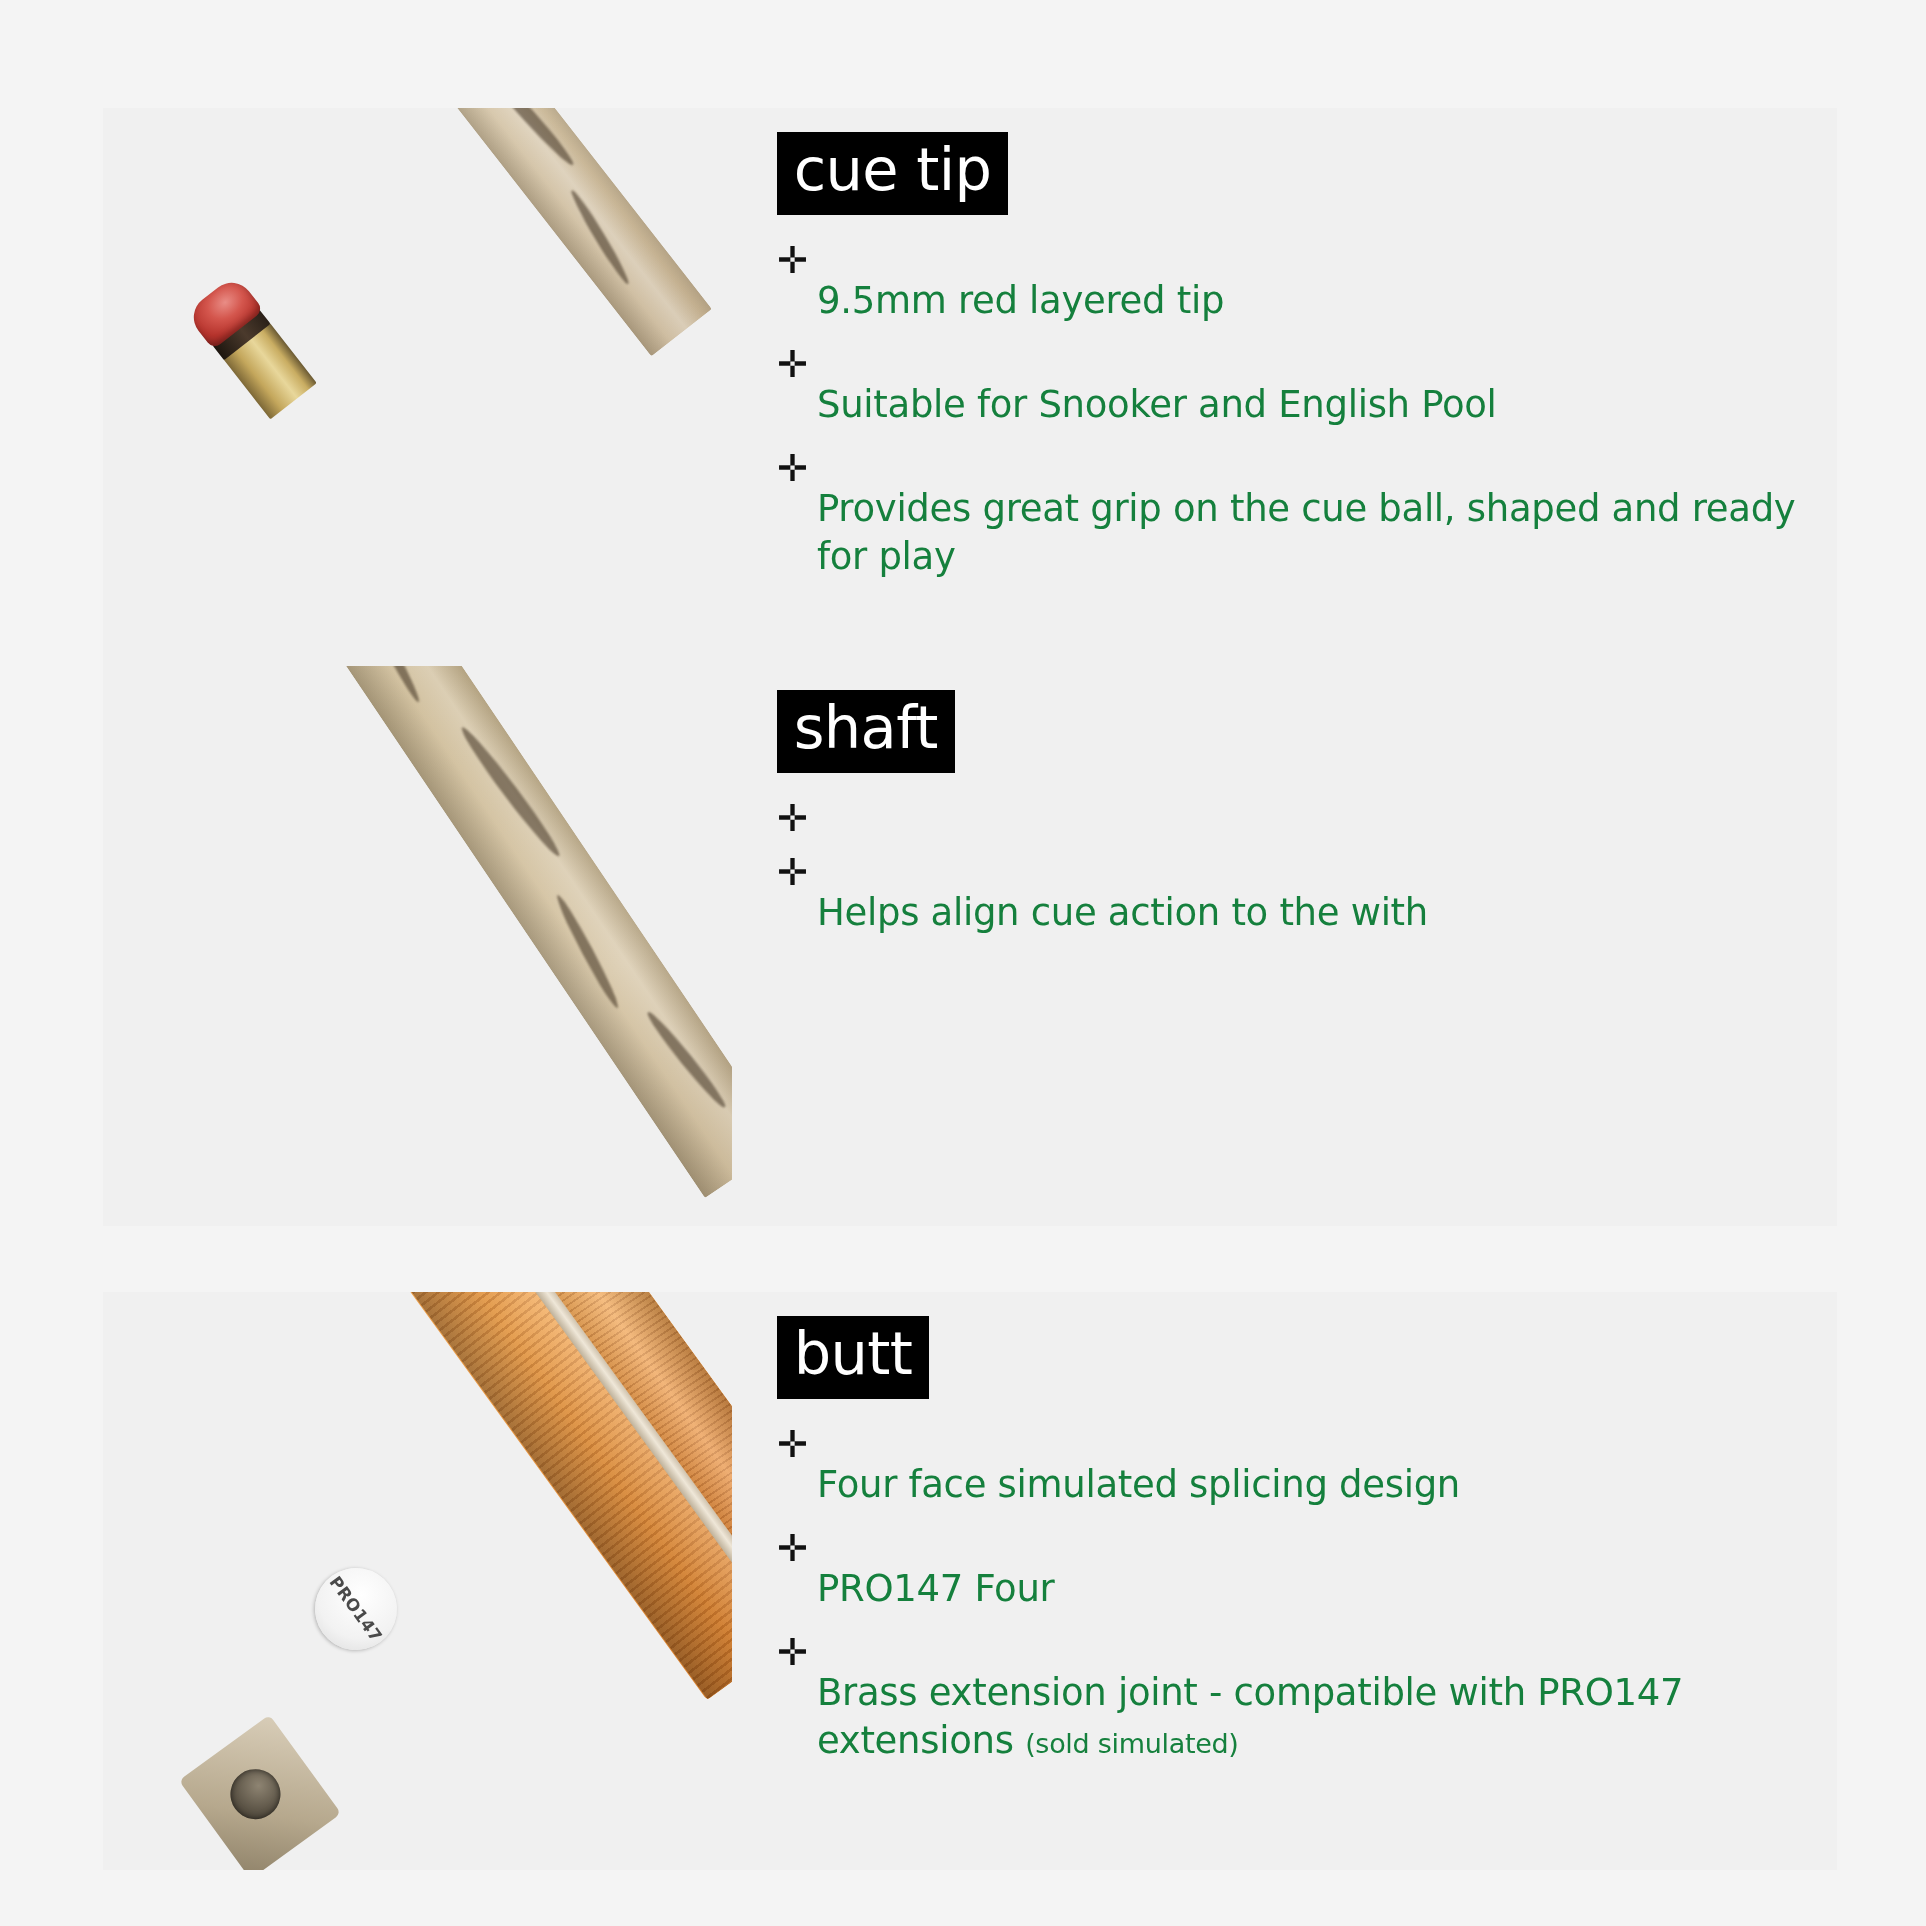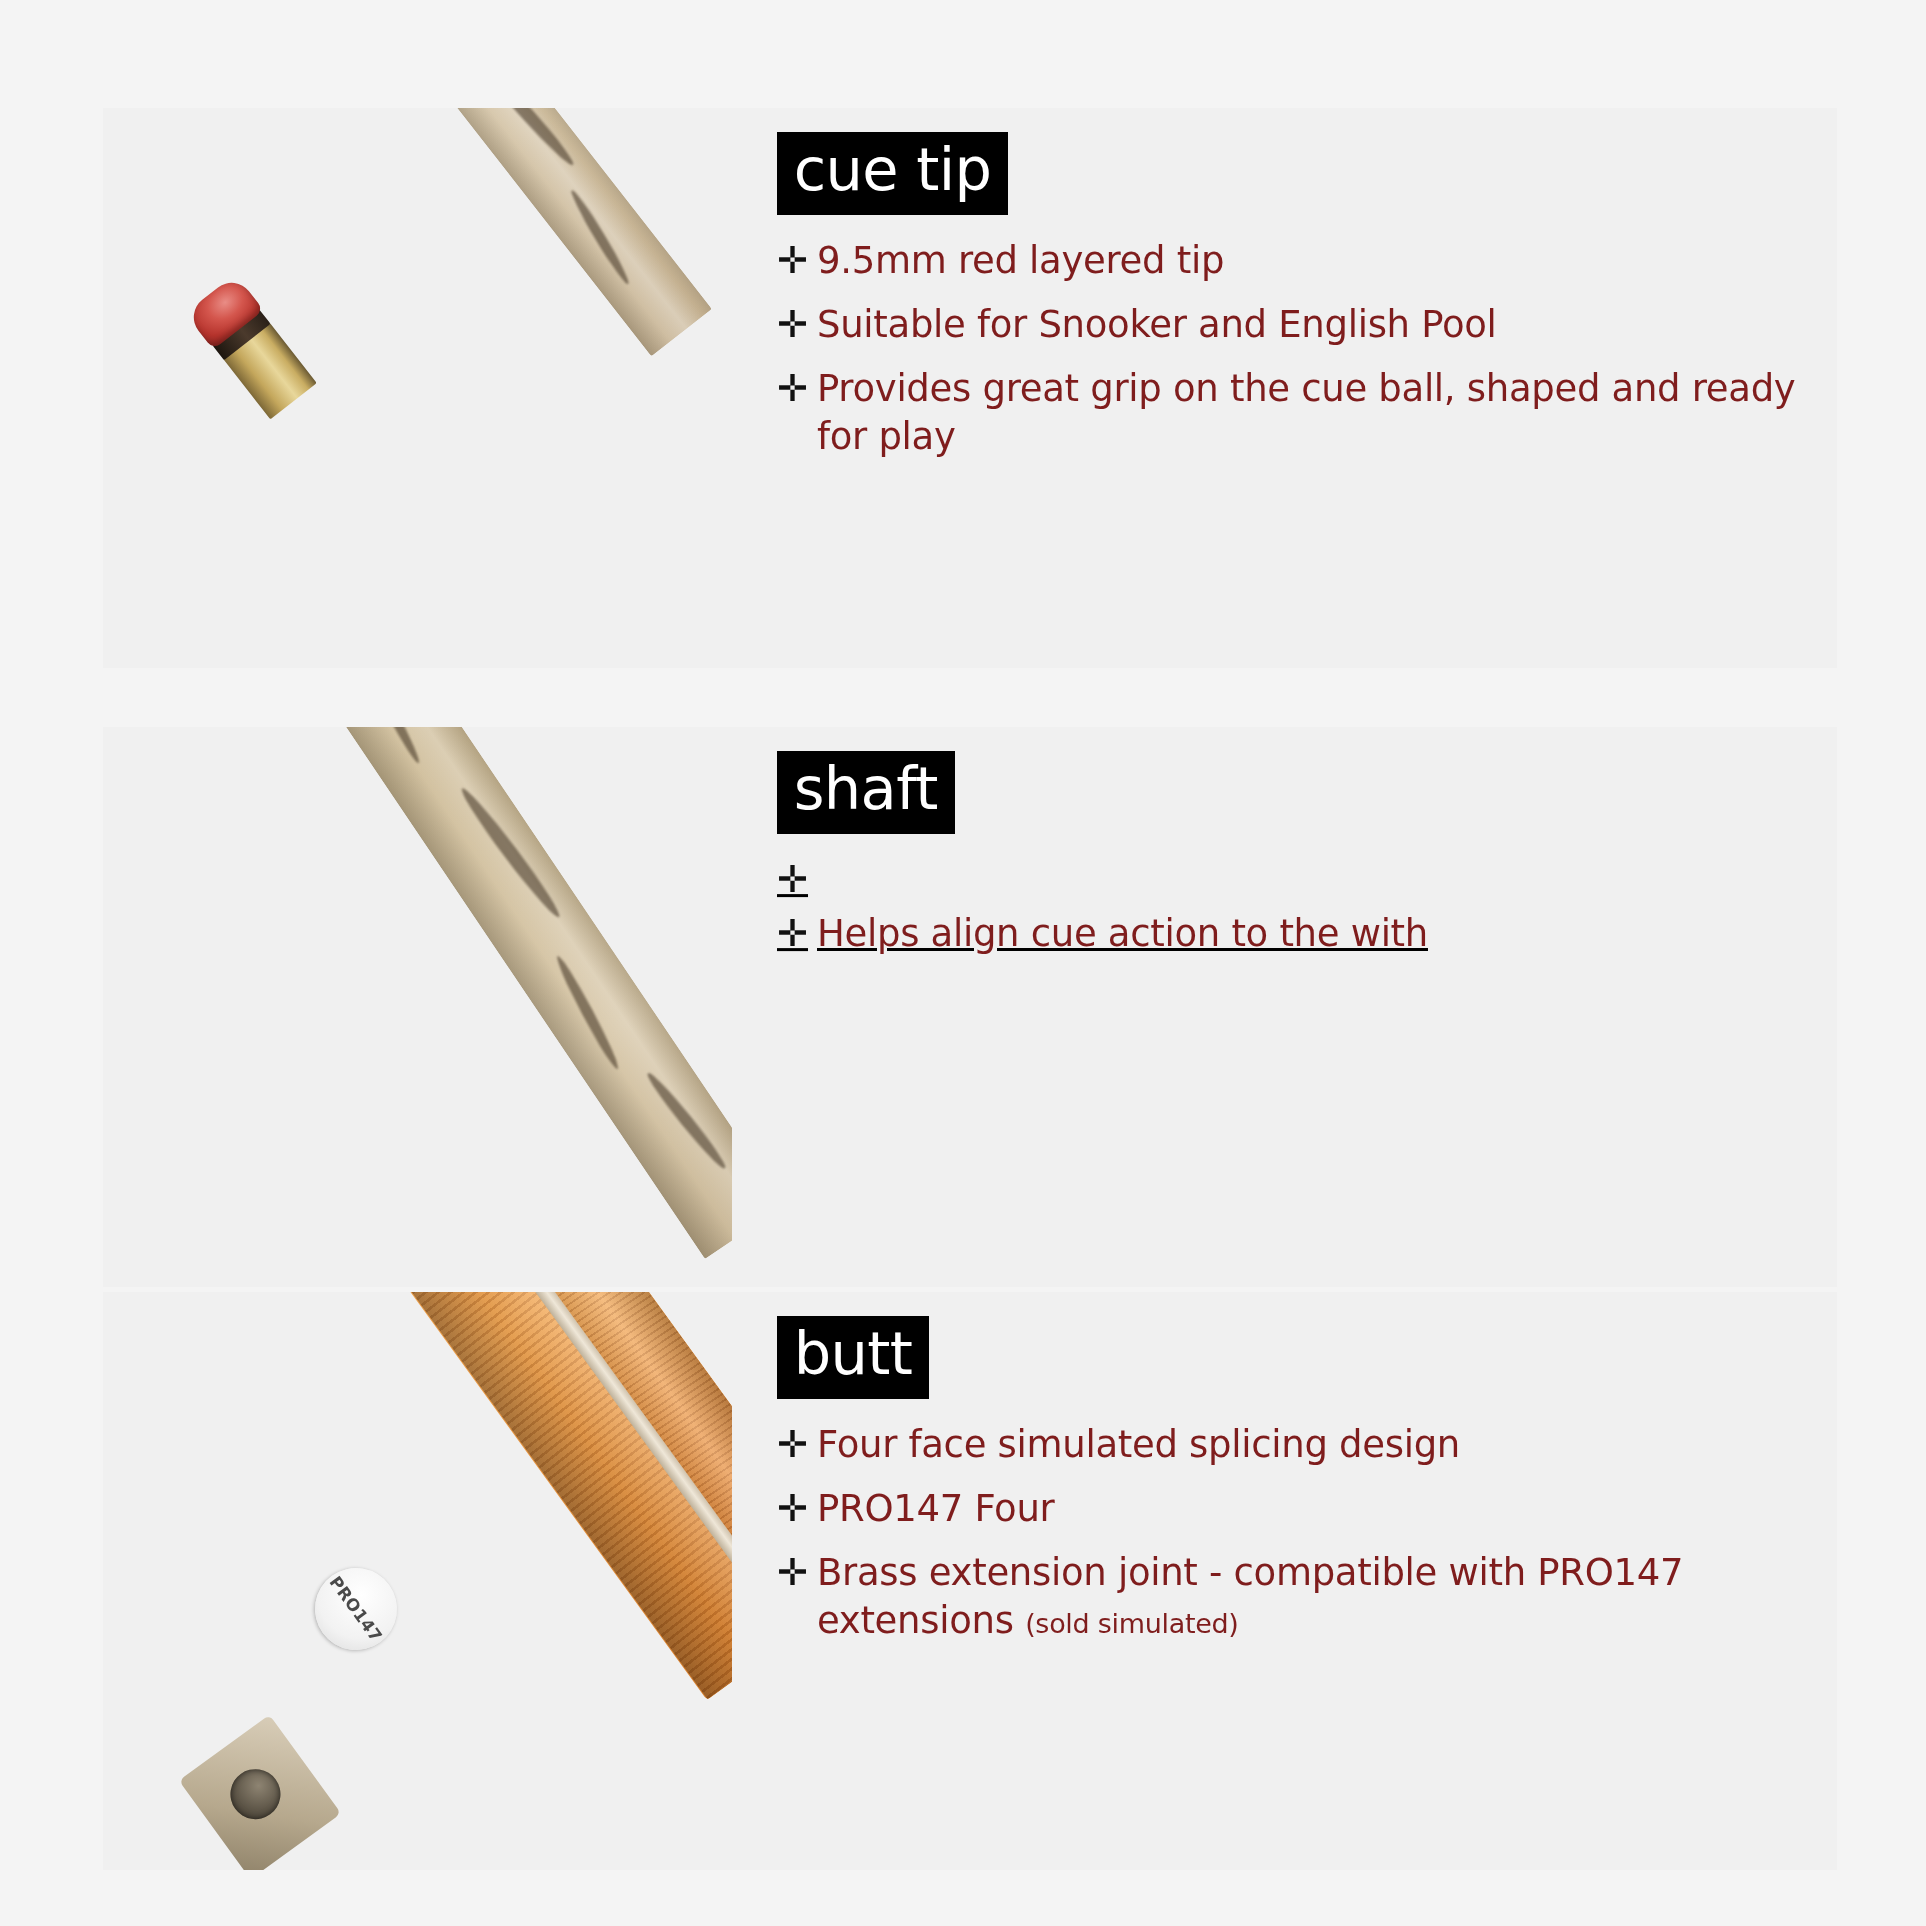--- a/index.html
+++ b/index.html
@@ -28,21 +28,21 @@
     left: 103px;
     width: 1734px;
     background: #f0f0f0;
     display: flex;
     flex-direction: row;
     align-items: flex-start;
     box-sizing: border-box;
     overflow: hidden;
   }
   .section-cuetip { top: 108px;  height: 560px; }
-  .section-shaft  { top: 727px; height: 560px; text-decoration: underline; }
+  .section-shaft  { top: 666px; height: 560px; }
   .section-butt   { top: 1292px; height: 578px; }
 
   
   .img-panel {
     position: relative;
     width: 629px;
     height: 100%;
     flex: 0 0 629px;
     overflow: hidden;
     background: #f0f0f0;
@@ -242,23 +242,24 @@
     width: 40px;
     font-size: 37px;
     line-height: 1.0;
     color: #111111;
     font-weight: 600;
     transform: translateY(5.1px);
   }
   .bullet-text {
     font-size: 37px;
     line-height: 1.28;
-    color: #7f1d1d;
+    color: #15803d;
     max-width: 1040px;
     letter-spacing: -0.3px;
+    margin-top: 40px;
   }
   .bullet-text .small {
     font-size: 27px;
   }
 </style>
 </head>
 <body>
 
 <div class="page">
 

